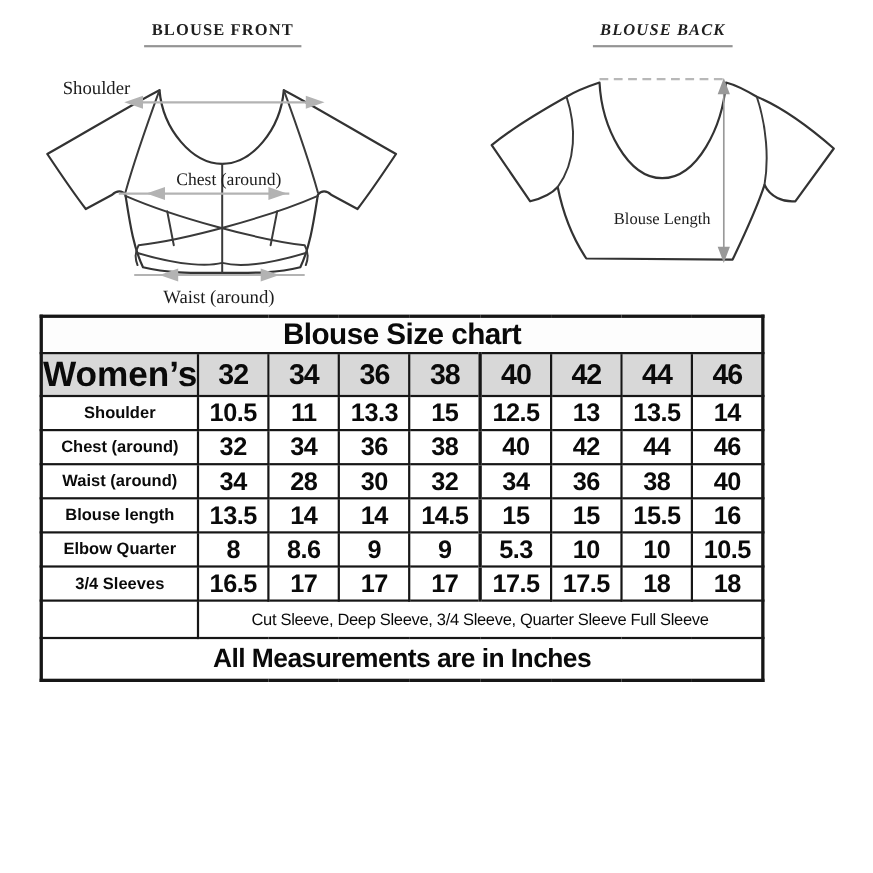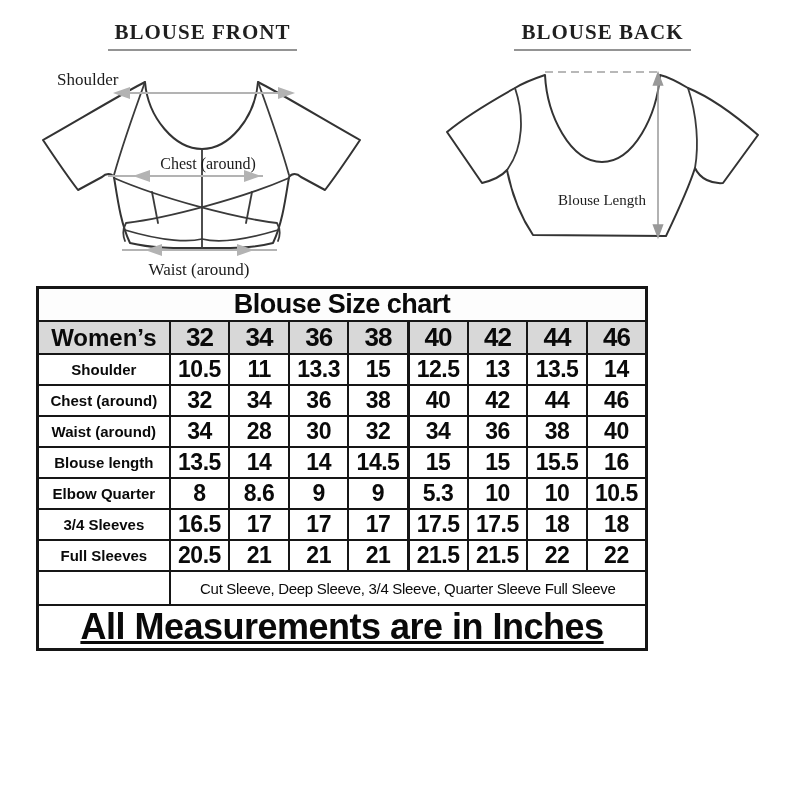--- a/index.html
+++ b/index.html
@@ -1,41 +1,41 @@
 <!DOCTYPE html>
 <html><head>
 <meta charset="utf-8">
 <style>
   html,body{margin:0;padding:0;background:#ffffff;}
   .stage{position:relative;width:794px;height:794px;background:#ffffff;overflow:hidden;
          font-family:"Liberation Sans",sans-serif;}
   
   .fig-title{position:absolute;text-align:center;font-family:"Liberation Serif",serif;
-             font-weight:bold;font-size:21px;letter-spacing:1px;color:#1f1f1f;}
+             font-weight:bold;font-size:15px;letter-spacing:1px;color:#1f1f1f;}
   .fig-title span{display:inline-block;padding:0 7px 4px 7px;border-bottom:2px solid #949494;}
   .seriflabel{position:absolute;font-family:"Liberation Serif",serif;font-size:16px;
               color:#1c1c1c;white-space:nowrap;}
   svg{position:absolute;}
   
-  table.sizechart{position:absolute;left:36px;top:286px;width:612px;border-collapse:collapse;
+  table.sizechart{position:absolute;left:36px;top:286px;width:659px;border-collapse:collapse;
                   table-layout:fixed;border:3px solid #161616;color:#0a0a0a;}
   .sizechart col.c0{width:21.7%;}
   .sizechart col.cn{width:9.7875%;}
   .sizechart td,.sizechart th{border:2px solid #161616;text-align:center;vertical-align:middle;
                   padding:0;overflow:hidden;white-space:nowrap;}
   .sizechart .thick{border-left-width:3px;}
   .title-cell{height:31px;font-size:27px;font-weight:bold;letter-spacing:-0.5px;background:#fdfdfd;}
   .header-row th{height:30px;background:#d8d8d8;}
   .sizehead{font-size:26px;font-weight:bold;letter-spacing:-1px;}
-  .womens{font-size:24px;font-weight:bold;}
+  .womens{font-size:32px;font-weight:bold;}
   .rowlabel{font-size:15px;font-weight:bold;height:29px;}
   .val{font-size:23px;font-weight:bold;letter-spacing:-0.5px;height:29px;}
   .note-cell{height:32px;font-size:15px;font-weight:normal;letter-spacing:-0.3px;margin-top:16px;}
   .empty-cell{height:32px;}
-  .footer-cell{height:36px;font-size:36px;font-weight:bold;letter-spacing:-0.5px;text-decoration:underline;}
+  .footer-cell{height:36px;font-size:24px;font-weight:bold;letter-spacing:-0.5px;}
 </style>
 </head>
 <body>
 
 <div class="stage">
 
   <div class="fig-title" style="left:30px;top:20px;width:345px;">
     <span>BLOUSE FRONT</span>
   </div>
 
@@ -73,21 +73,21 @@
       <line x1="92" y1="190" x2="247" y2="190"></line>
       <polygon points="118,190 131,185.5 131,194.5"></polygon>
       <polygon points="221,190 208,185.5 208,194.5"></polygon>
     </g>
   </svg>
 
   <div class="seriflabel" style="left:57px;top:70px;font-size:17px;">Shoulder</div>
   <div class="seriflabel" style="left:143px;top:155px;width:130px;text-align:center;">Chest (around)</div>
   <div class="seriflabel" style="left:134px;top:260px;width:130px;text-align:center;font-size:17px;">Waist (around)</div>
 
-  <div class="fig-title" style="left:430px;top:20px;width:345px;">
+  <div class="fig-title" style="left:430px;top:20px;width:345px;font-style:italic;">
     <span>BLOUSE BACK</span>
   </div>
 
   <svg style="left:420px;top:55px;" width="345" height="215" viewBox="0 0 345 215">
     <g fill="#ffffff" stroke="#333333" stroke-width="2" stroke-linejoin="round" stroke-linecap="round">
       <path d="M125,20 C113,24 103,28 95,33 C70,47 45,62 27,77 L62,128
                C70,126 80,123 87,115 C92,140 101,162 113,180
                L246,181 C256,160 268,135 275,113
                C280,124 292,129 303,128 L338,80
                C315,60 290,42 268,33 C258,27 248,22 240,20
@@ -195,31 +195,20 @@
           <th class="rowlabel">3/4 Sleeves</th>
           <td class="val">16.5</td>
           <td class="val">17</td>
           <td class="val">17</td>
           <td class="val">17</td>
           <td class="val thick">17.5</td>
           <td class="val">17.5</td>
           <td class="val">18</td>
           <td class="val">18</td>
         </tr>
-        <tr>
-          <th class="rowlabel">Full Sleeves</th>
-          <td class="val">20.5</td>
-          <td class="val">21</td>
-          <td class="val">21</td>
-          <td class="val">21</td>
-          <td class="val thick">21.5</td>
-          <td class="val">21.5</td>
-          <td class="val">22</td>
-          <td class="val">22</td>
-        </tr>
       </tbody>
     <tbody>
       <tr>
         <th class="empty-cell"></th>
         <td colspan="8" class="note-cell">Cut Sleeve, Deep Sleeve, 3/4 Sleeve, Quarter Sleeve Full Sleeve</td>
       </tr>
       <tr>
         <td colspan="9" class="footer-cell">All Measurements are in Inches</td>
       </tr>
     </tbody>

